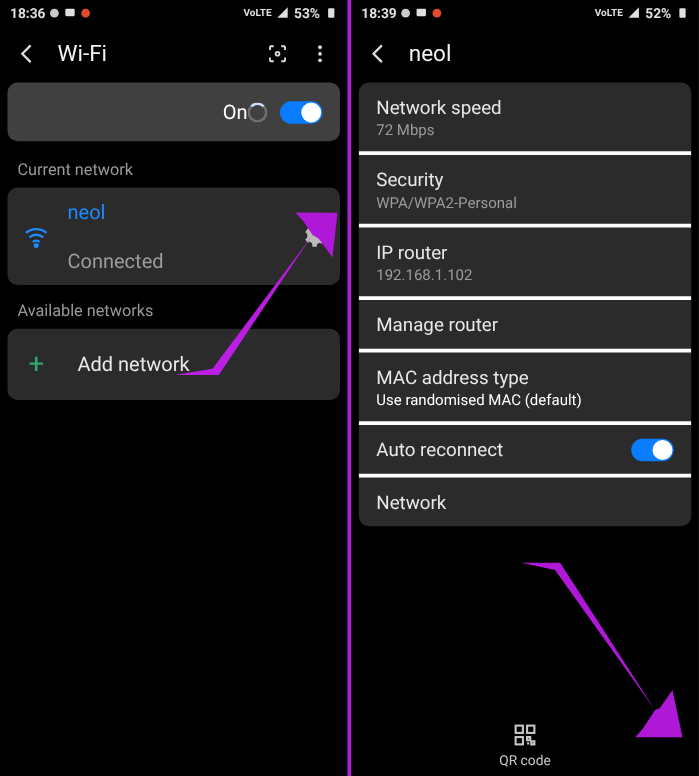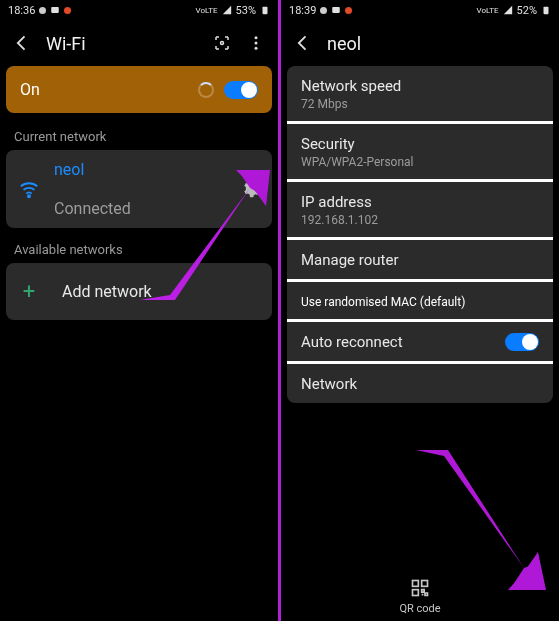--- a/index.html
+++ b/index.html
@@ -23,44 +23,44 @@
   .status-bar {
     display: flex;
     justify-content: space-between;
     align-items: center;
     height: 20px;
     padding: 0 8px;
     font-size: 11px;
     color: #e0e0e0;
   }
   .status-left, .status-right { display: flex; align-items: center; gap: 4px; }
-  .status-left span, .status-right span { display: inline-block; }
+  .status-left span, .status-right span { display: inline-block; font-weight: bold; }
   .dot { width: 7px; height: 7px; border-radius: 50%; display: inline-block; }
   .dot.red { background: #e24a2a; }
   .dot.white { background: #ccc; }
   .ico { width: 10px; height: 10px; display: inline-block; }
 
   .header {
     display: flex;
     align-items: center;
     height: 46px;
     padding: 0 12px;
     gap: 14px;
   }
   .header-title { font-size: 18px; color: #f2f2f2; flex: 1; }
   .header-icon { width: 20px; height: 20px; display: flex; align-items: center; justify-content: center; color: #ddd; }
 
   .toggle-row {
-    background: #a16207;
+    background: #404040;
     margin: 0 6px 10px;
     border-radius: 8px;
     padding: 14px 14px;
     display: flex;
     align-items: center;
-    justify-content: space-between;
+    justify-content: flex-end;
     font-size: 16px;
     color: #fff;
   }
   .spinner {
     width: 16px; height: 16px; border: 2px solid rgba(255,255,255,.25);
     border-top-color: #cfe0ff; border-radius: 50%;
   }
   .switch {
     width: 34px; height: 18px; background: #0a7cff; border-radius: 9px; position: relative;
   }
@@ -266,27 +266,28 @@
   <div class="detail-list">
     <div class="detail-item">
       <div class="di-title">Network speed</div>
       <div class="di-sub">72 Mbps</div>
     </div>
     <div class="detail-item">
       <div class="di-title">Security</div>
       <div class="di-sub">WPA/WPA2-Personal</div>
     </div>
     <div class="detail-item">
-      <div class="di-title">IP address</div>
+      <div class="di-title">IP router</div>
       <div class="di-sub">192.168.1.102</div>
     </div>
     <div class="detail-item">
       <div class="di-title">Manage router</div>
     </div>
     <div class="detail-item">
+      <div class="di-title">MAC address type</div>
       <div class="di-sub link">Use randomised MAC (default)</div>
     </div>
     <div class="detail-item di-row">
       <div class="di-title">Auto reconnect</div>
       <div class="sw-small"></div>
     </div>
     <div class="detail-item">
       <div class="di-title">Network</div>
     </div>
   </div>

